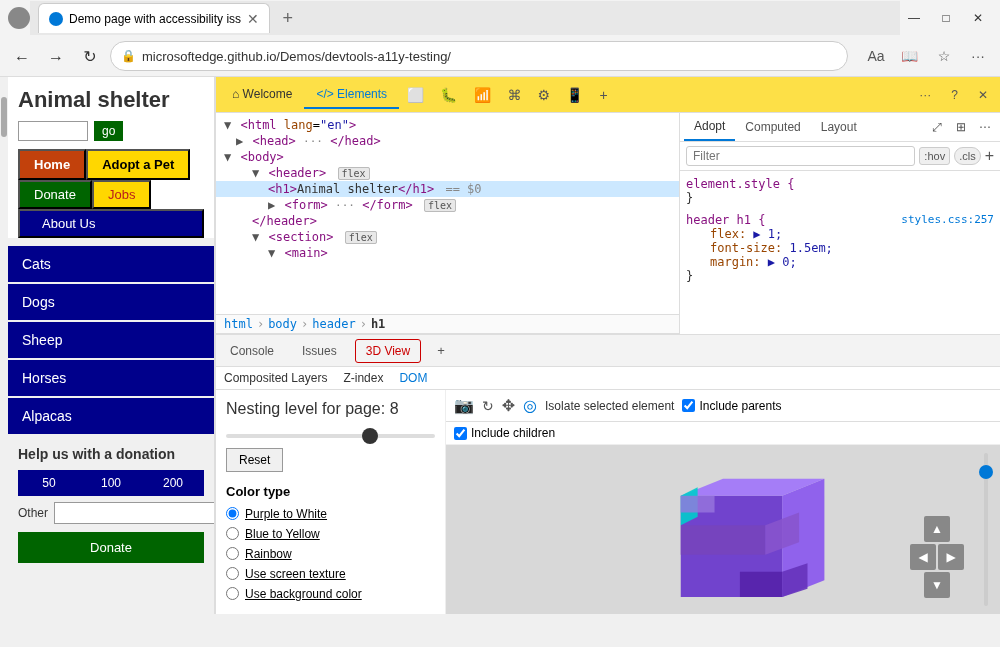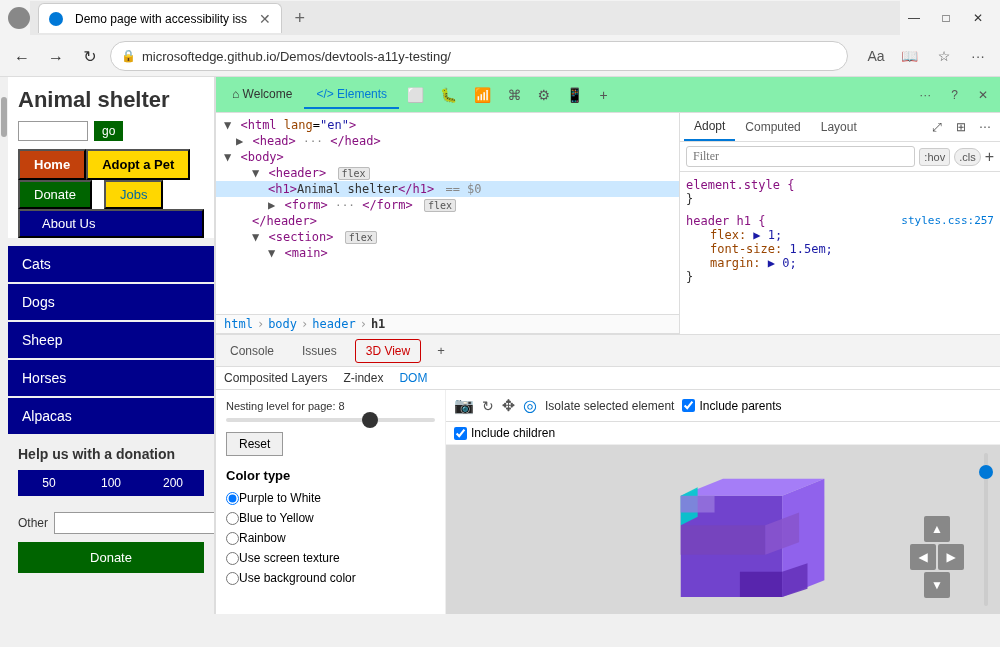--- a/index.html
+++ b/index.html
@@ -4,21 +4,21 @@
   <style>
     * { box-sizing: border-box; margin: 0; padding: 0; }
     body { font-family: 'Segoe UI', Arial, sans-serif; font-size: 13px; background: #f0f0f0; width: 1000px; height: 647px; overflow: hidden; }
 
     
     .browser-chrome { background: #f3f3f3; border-bottom: 1px solid #ddd; }
     .title-bar { display: flex; align-items: center; padding: 6px 8px; height: 36px; background: #f3f3f3; }
     .title-bar-left { display: flex; align-items: center; gap: 8px; }
     .avatar { width: 22px; height: 22px; border-radius: 50%; background: #888; }
     .tab-bar { display: flex; align-items: center; height: 34px; background: #e8e8e8; padding: 0 8px; }
-    .tab { display: flex; align-items: center; background: white; border-radius: 6px 6px 0 0; padding: 0 10px; height: 30px; min-width: 200px; font-size: 12px; gap: 12px; border: 1px solid #ccc; border-bottom: none; }
+    .tab { display: flex; align-items: center; background: white; border-radius: 6px 6px 0 0; padding: 0 10px; height: 30px; min-width: 200px; font-size: 12px; gap: 6px; border: 1px solid #ccc; border-bottom: none; }
     .tab .tab-icon { width: 14px; height: 14px; background: #0078d7; border-radius: 50%; }
     .tab-title { flex: 1; overflow: hidden; text-overflow: ellipsis; white-space: nowrap; font-size: 12px; }
     .tab-close { color: #666; cursor: pointer; font-size: 14px; }
     .new-tab { background: none; border: none; font-size: 18px; color: #666; cursor: pointer; margin-left: 4px; width: 28px; height: 28px; display: flex; align-items: center; justify-content: center; border-radius: 4px; }
     .window-controls { margin-left: auto; display: flex; gap: 4px; }
     .win-btn { width: 28px; height: 22px; border: none; background: none; cursor: pointer; font-size: 12px; color: #333; display: flex; align-items: center; justify-content: center; border-radius: 3px; }
 
     
     .address-bar { display: flex; align-items: center; padding: 4px 8px; height: 40px; background: #f3f3f3; gap: 6px; }
     .nav-btn { width: 28px; height: 28px; border: none; background: none; cursor: pointer; color: #333; font-size: 16px; border-radius: 4px; display: flex; align-items: center; justify-content: center; }
@@ -36,38 +36,38 @@
     
     .site-content { flex: 1; overflow: hidden; }
     .site-header { background: white; padding: 10px 10px 0 10px; }
     .site-title { font-size: 22px; font-weight: bold; color: #333; margin-bottom: 8px; }
     .site-search { display: flex; align-items: center; gap: 6px; margin-bottom: 8px; }
     .site-search input { border: 1px solid #999; padding: 2px 4px; font-size: 12px; width: 70px; }
     .search-go { background: #006400; color: white; border: none; padding: 3px 8px; font-size: 12px; cursor: pointer; }
     .nav-home { background: #c2410c; color: white; padding: 6px 14px; font-size: 13px; font-weight: bold; cursor: pointer; }
     .nav-adopt { background: #ffd700; color: black; padding: 6px 14px; font-size: 13px; font-weight: bold; cursor: pointer; }
     .nav-donate { background: #006400; color: white; padding: 5px 14px; font-size: 13px; cursor: pointer; }
-    .nav-jobs { background: #ffd700; color: #0369a1; padding: 5px 14px; font-size: 13px; cursor: pointer; margin-left: 12px; }
+    .nav-jobs { background: #ffd700; color: #b91c1c; padding: 5px 14px; font-size: 13px; cursor: pointer; }
     .nav-about { background: #00008b; color: white; padding: 5px 10px; font-size: 13px; cursor: pointer; width: 100%; }
 
     .animal-list { margin-top: 8px; }
     .animal-item { background: #00008b; color: white; padding: 10px 14px; font-size: 14px; margin-bottom: 2px; cursor: pointer; width: 100%; text-align: left; border: none; }
 
     .donation-section { padding: 10px; }
     .donation-title { font-size: 14px; font-weight: bold; color: #333; margin-bottom: 8px; }
-    .donation-amounts { display: flex; margin-bottom: 16px; }
+    .donation-amounts { display: flex; margin-bottom: 6px; }
     .amount-btn { background: #00008b; color: white; border: none; padding: 6px 12px; font-size: 12px; cursor: pointer; flex: 1; }
     .other-row { display: flex; align-items: center; gap: 6px; margin-bottom: 8px; }
     .other-label { font-size: 12px; color: #333; }
     .other-input { flex: 1; border: 1px solid #999; padding: 3px; font-size: 12px; }
     .donate-btn { background: #006400; color: white; border: none; padding: 8px; font-size: 13px; cursor: pointer; width: 100%; }
 
     
     .devtools { flex: 1; display: flex; flex-direction: column; background: white; border-left: 1px solid #ddd; }
-    .devtools-tabs { display: flex; align-items: center; background: #86efac; border-bottom: 1px solid #ddd; padding: 0 4px; height: 36px; }
+    .devtools-tabs { display: flex; align-items: center; background: #fde047; border-bottom: 1px solid #ddd; padding: 0 4px; height: 36px; }
     .dt-tab { padding: 6px 12px; font-size: 12px; cursor: pointer; color: #333; border-bottom: 2px solid transparent; }
     .dt-tab.active { color: #0078d7; border-bottom: 2px solid #0078d7; }
     .dt-tab-icon { padding: 4px 8px; font-size: 14px; color: #555; cursor: pointer; }
     .dt-more { margin-left: auto; display: flex; gap: 4px; }
     .dt-btn { padding: 4px 8px; font-size: 12px; color: #555; cursor: pointer; background: none; border: none; }
 
     
     .elements-panel { flex: 1; display: flex; flex-direction: column; border-right: 1px solid #ddd; }
     .elements-tree { flex: 1; overflow: hidden; padding: 4px 0; font-size: 12px; font-family: 'Consolas', monospace; }
     .tree-line { padding: 1px 8px; white-space: nowrap; cursor: pointer; }
@@ -88,39 +88,39 @@
     .bt-tab { padding: 4px 10px; font-size: 12px; cursor: pointer; color: #555; }
     .bt-tab.active-3d { border: 1px solid #cc0000; color: #cc0000; border-radius: 3px; }
     .bt-add { padding: 4px 8px; color: #555; cursor: pointer; }
 
     .bottom-subtabs { display: flex; align-items: center; padding: 4px 8px; border-bottom: 1px solid #ddd; background: white; gap: 16px; }
     .bst-tab { font-size: 12px; color: #333; cursor: pointer; }
     .bst-tab.active { color: #0078d7; }
 
     .threeDview-content { display: flex; flex: 1; overflow: hidden; }
     .threeDview-left { width: 230px; padding: 10px; overflow-y: auto; border-right: 1px solid #eee; }
-    .nesting-label { font-size: 11px; color: #333; margin-bottom: 6px; }
+    .nesting-label { font-size: 16px; color: #333; margin-bottom: 16px; }
     .slider-track { width: 100%; height: 4px; background: #ddd; border-radius: 2px; position: relative; margin-bottom: 10px; }
     .slider-thumb { width: 16px; height: 16px; background: #333; border-radius: 50%; position: absolute; top: -6px; left: 65%; cursor: pointer; }
     .reset-btn { border: 1px solid #999; background: #f0f0f0; padding: 4px 12px; font-size: 12px; cursor: pointer; margin-bottom: 12px; }
     .color-type-label { font-size: 13px; font-weight: 600; margin-bottom: 8px; }
-    .radio-option { display: flex; align-items: flex-end; margin-bottom: 6px; font-size: 12px; }
+    .radio-option { display: flex; align-items: flex-start; gap: 6px; margin-bottom: 6px; font-size: 12px; text-decoration: underline; }
     .radio-option input[type=radio] { margin: 0; }
     .toolbar-3d { display: flex; align-items: center; padding: 6px 8px; border-bottom: 1px solid #ddd; background: white; gap: 8px; }
     .t3d-btn { background: none; border: none; cursor: pointer; font-size: 16px; color: #555; }
     .isolate-label { font-size: 12px; color: #333; font-weight: 500; }
     .checkbox-row { display: flex; align-items: center; gap: 4px; font-size: 12px; }
 
     
     .styles-panel { width: 320px; display: flex; flex-direction: column; }
     .styles-tabs { display: flex; align-items: center; border-bottom: 1px solid #ddd; padding: 0 4px; }
     .st-tab { padding: 6px 10px; font-size: 12px; cursor: pointer; color: #555; }
     .st-tab.active { color: #333; border-bottom: 2px solid #0078d7; font-weight: 500; }
     .styles-filter { display: flex; align-items: center; padding: 4px 6px; border-bottom: 1px solid #ddd; gap: 4px; }
-    .filter-input { flex: 1; border: 1px solid #ccc; padding: 2px 6px; font-size: 12px; border-radius: 3px; font-family: Liberation Serif, serif; }
+    .filter-input { flex: 1; border: 1px solid #ccc; padding: 2px 6px; font-size: 12px; border-radius: 3px; }
     .filter-pseudo { color: #555; font-size: 11px; border: 1px solid #ccc; padding: 2px 4px; cursor: pointer; border-radius: 3px; }
     .filter-cls { color: #555; font-size: 11px; border: 1px solid #ccc; padding: 2px 4px; cursor: pointer; border-radius: 9px; }
     .filter-add { color: #555; font-size: 16px; cursor: pointer; }
     .filter-icon-btn { width: 22px; height: 22px; border: none; background: none; cursor: pointer; color: #555; font-size: 12px; display: flex; align-items: center; justify-content: center; }
     .styles-body { flex: 1; overflow-y: auto; padding: 6px; font-size: 12px; font-family: monospace; }
     .style-rule { margin-bottom: 8px; }
     .style-selector { color: #881280; }
     .style-brace { color: #333; }
     .style-property { color: #994500; padding-left: 12px; }
     .style-value { color: #1a1aa6; }

